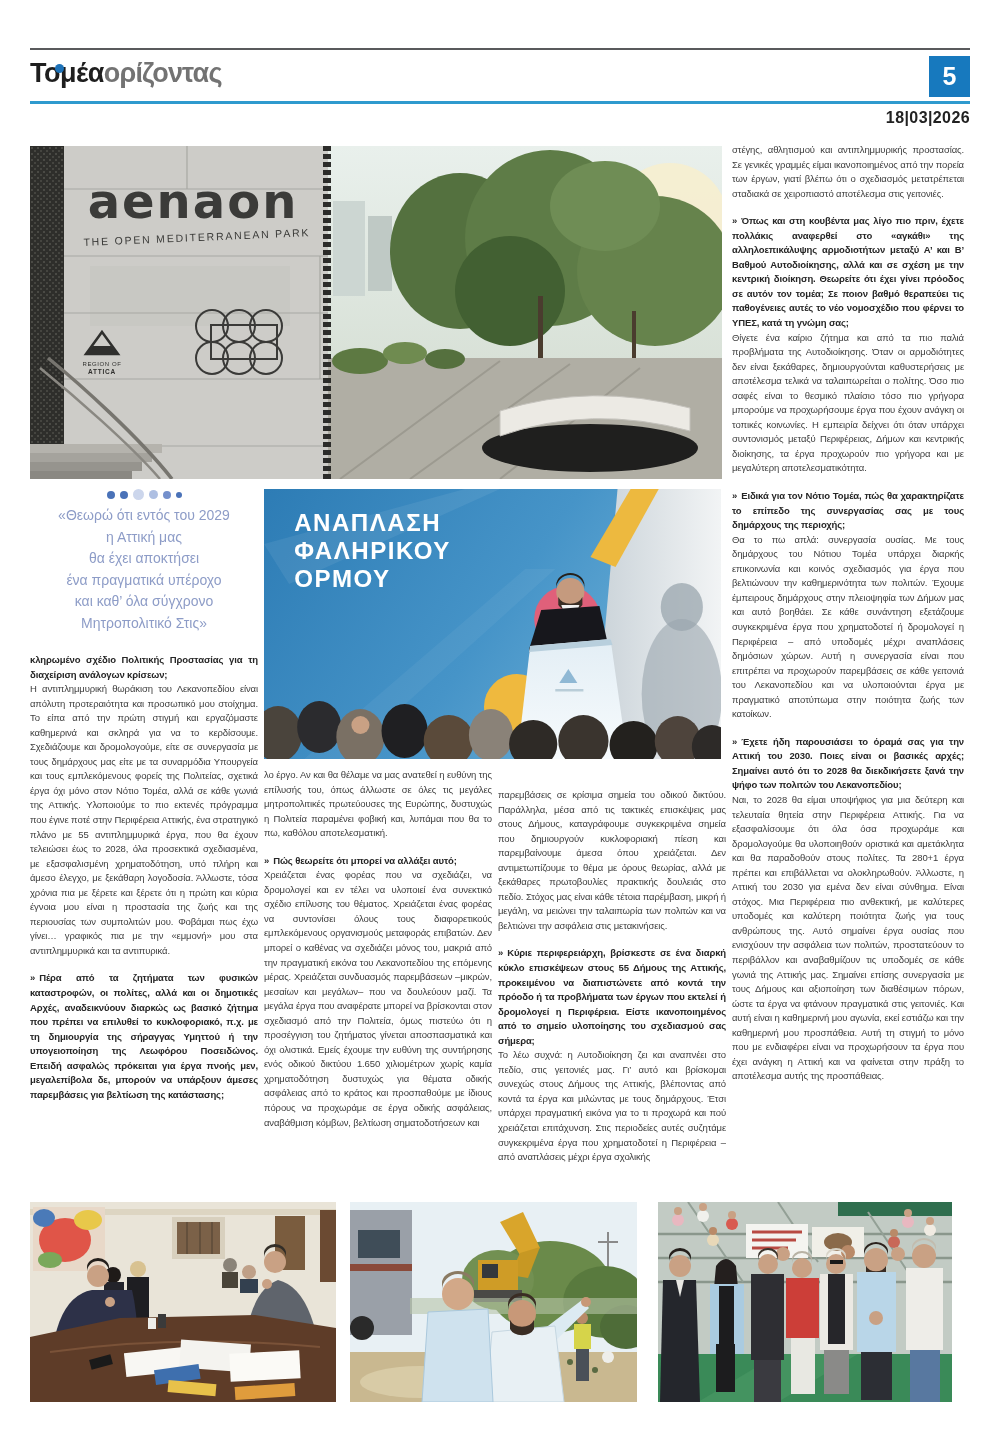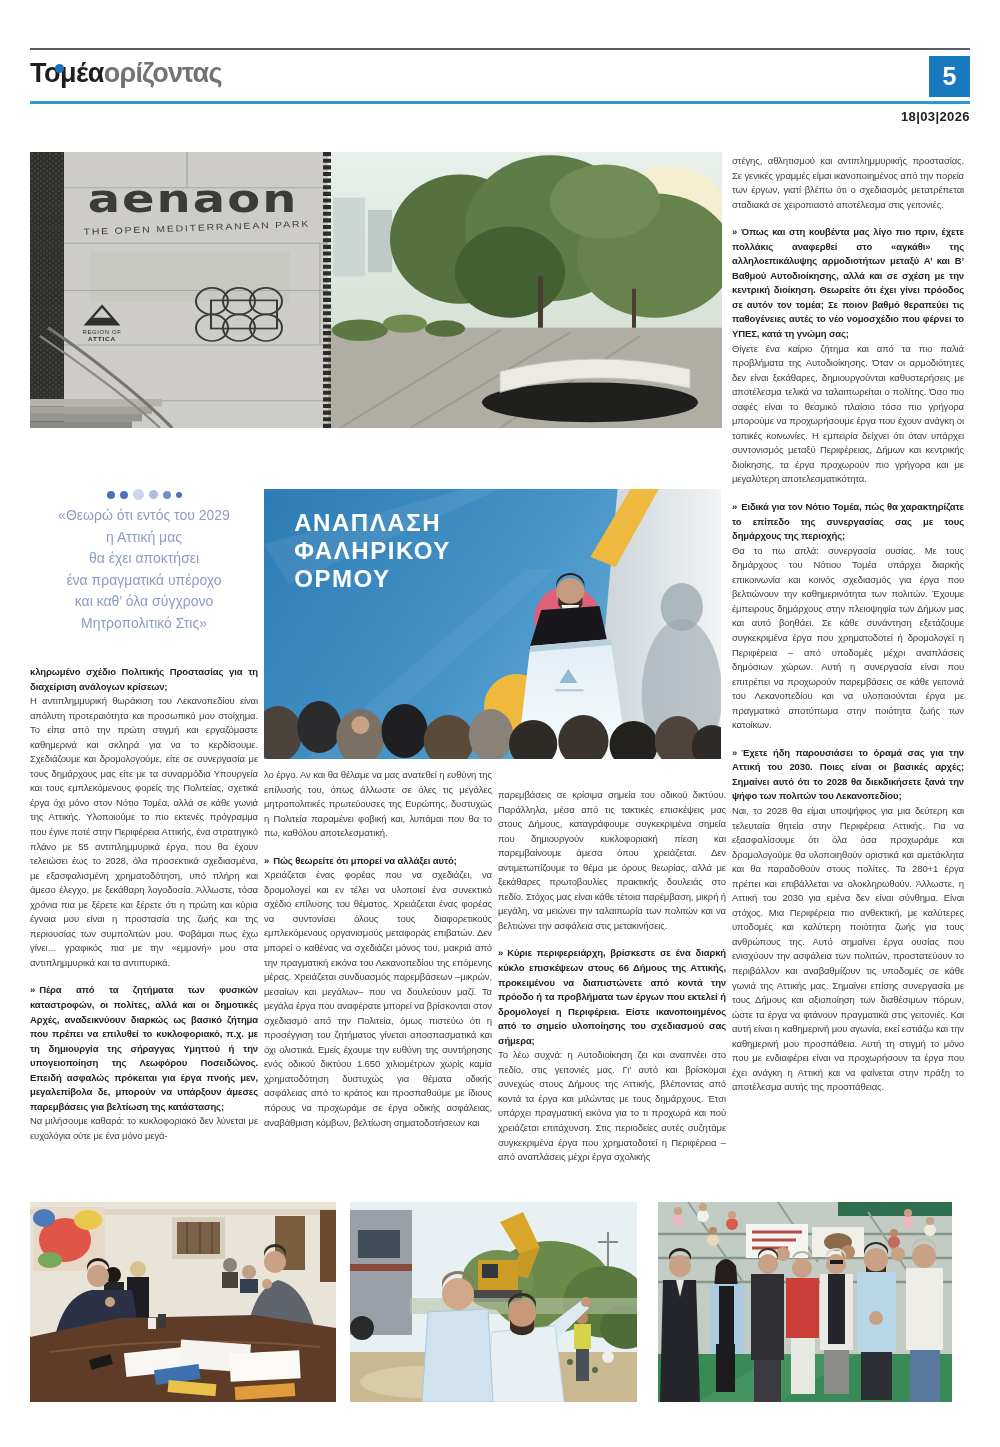--- a/index.html
+++ b/index.html
@@ -8,37 +8,37 @@
 
   .rule-top { position:absolute; left:30px; right:30px; top:48px; height:2px; background:#595a5c; }
   .masthead { position:absolute; left:30px; top:58px; font-size:27px; color:#1e1e1e; white-space:nowrap; }
   .masthead .b { font-weight:700; letter-spacing:-0.5px; }
   .masthead .l { font-weight:700; color:#737373; letter-spacing:-0.8px; }
   .masthead-dot { position:absolute; left:25px; top:6px; width:9px; height:9px; border-radius:50%;
                   background:var(--masthead_dot); }
   .pagenum { position:absolute; right:30px; top:56px; width:41px; height:41px; background:var(--pagenum_bg);
              color:#fff; font-size:25px; font-weight:700; display:flex; align-items:center; justify-content:center; }
   .rule-blue { position:absolute; left:30px; right:30px; top:101px; height:3px; background:var(--accent_blue); }
-  .date { position:absolute; right:30px; top:109px; font-size:13px; font-weight:700; color:#222; letter-spacing:0.4px; }
+  .date { position:absolute; right:30px; top:109px; font-size:16px; font-weight:700; color:#222; letter-spacing:0.4px; }
 
   .content { position:absolute; left:30px; top:140px; width:940px; height:1287px; }
   .photo { position:absolute; overflow:hidden; background:#dcdcd8; }
   .photo svg { display:block; width:100%; height:100%; }
 
   .quote-dots { position:absolute; left:0; top:349px; width:228px; display:flex; justify-content:center;
                 align-items:center; gap:5px; }
   .quote-dots span { border-radius:50%; display:block; }
 
   .pull-quote { position:absolute; left:0; top:365px; width:228px; text-align:center; color:var(--quote_color);
                 font-size:14px; line-height:21.5px; }
 
   .col { position:absolute; width:228px; font-size:9.5px; line-height:14.55px; letter-spacing:-0.12px;
          color:#3d3d3d; text-align:justify; overflow:hidden; hyphens:auto; }
   .col p { margin:0; }
-  .col p.q, .col p.lead { font-weight:700; color:#262626;margin-top:12px; }
+  .col p.q, .col p.lead { font-weight:700; color:#262626; }
   .col p.q { margin-top:13px; }
   .qm { font-weight:700; margin-right:4px; }
 </style>
 </head>
 <body>
 
 <div class="page">
 
   <div class="rule-top"></div>
 
@@ -46,21 +46,21 @@
     <span class="b">Τομέα</span><span class="l">ορίζοντας</span>
     <span class="masthead-dot"></span>
   </div>
 
   <div class="pagenum">5</div>
   <div class="rule-blue"></div>
   <div class="date">18|03|2026</div>
 
   <div class="content">
 
-    <div class="photo" style="left:0;top:12px;width:692px;height:276px">
+    <div class="photo" style="left:0;top:6px;width:692px;height:333px">
       <svg viewBox="0 0 692 333" preserveAspectRatio="none">
         <defs>
           <pattern id="mesh" width="6" height="6" patternUnits="userSpaceOnUse">
             <rect width="6" height="6" fill="#2e2e2b"></rect>
             <rect x="1" y="1" width="2" height="2" fill="#4a4a45"></rect>
             <rect x="4" y="4" width="2" height="2" fill="#454540"></rect>
           </pattern>
           <linearGradient id="sky" x1="0" y1="0" x2="0" y2="1">
             <stop offset="0" stop-color="#e9f0ec"></stop>
               <stop offset="1" stop-color="#cfd9cc"></stop>
@@ -138,21 +138,20 @@
       <div>θα έχει αποκτήσει</div>
       <div>ένα πραγματικά υπέροχο</div>
       <div>και καθ’ όλα σύγχρονο</div>
       <div>Μητροπολιτικό Στις»</div>
     </div>
 
     <div class="col" style="left:0;top:513px;height:540px">
       <p class="lead">κληρωμένο σχέδιο Πολιτικής Προστασίας για τη διαχείριση ανάλογων κρίσεων;</p>
       <p class="a">Η αντιπλημμυρική θωράκιση του Λεκανοπεδίου είναι απόλυτη προτεραιότητα και προσωπικό μου στοίχημα. Το είπα από την πρώτη στιγμή και εργαζόμαστε καθημερινά και σκληρά για να το κερδίσουμε. Σχεδιάζουμε και δρομολογούμε, είτε σε συνεργασία με τους δημάρχους μας είτε με τα συναρμόδια Υπουργεία και τους εμπλεκόμενους φορείς της Πολιτείας, σχετικά έργα όχι μόνο στον Νότιο Τομέα, αλλά σε κάθε γωνιά της Αττικής. Υλοποιούμε το πιο εκτενές πρόγραμμα που έγινε ποτέ στην Περιφέρεια Αττικής, ένα στρατηγικό πλάνο με 55 αντιπλημμυρικά έργα, που θα έχουν τελειώσει έως το 2028, όλα προσεκτικά σχεδιασμένα, με εξασφαλισμένη χρηματοδότηση, υπό πλήρη και άμεσο έλεγχο, με ξεκάθαρη λογοδοσία. Άλλωστε, τόσα χρόνια πια με ξέρετε και ξέρετε ότι η πρώτη και κύρια έγνοια μου είναι η προστασία της ζωής και της περιουσίας των συμπολιτών μου. Φοβάμαι πως έχω γίνει… γραφικός πια με την «εμμονή» μου στα αντιπλημμυρικά και τα αντιπυρικά.</p>
       <p class="q"><span class="qm">»</span><span>Πέρα από τα ζητήματα των φυσικών καταστροφών, οι πολίτες, αλλά και οι δημοτικές Αρχές, αναδεικνύουν διαρκώς ως βασικό ζήτημα που πρέπει να επιλυθεί το κυκλοφοριακό, π.χ. με τη δημιουργία της σήραγγας Υμηττού ή την υπογειοποίηση της Λεωφόρου Ποσειδώνος. Επειδή ασφαλώς πρόκειται για έργα πνοής μεν, μεγαλεπίβολα δε, μπορούν να υπάρξουν άμεσες παρεμβάσεις για βελτίωση της κατάστασης;</span></p>
-      <p class="a">Να μιλήσουμε καθαρά: το κυκλοφοριακό δεν λύνεται με ευχολόγια ούτε με ένα μόνο μεγά-</p>
     </div>
 
     <div class="photo" style="left:234px;top:349px;width:457px;height:270px">
       <svg viewBox="0 0 455 270" preserveAspectRatio="none">
         <defs>
           <linearGradient id="bluebg" x1="0" y1="0" x2="1" y2="0.4">
             <stop offset="0" stop-color="#2d7cb5"></stop>
               <stop offset="0.6" stop-color="#4694c8"></stop>
               <stop offset="1" stop-color="#6aaed6"></stop>
           </linearGradient>
@@ -211,25 +210,25 @@
     </div>
 
     <div class="col" style="left:234px;top:628px;height:561px">
       <p class="a">λο έργο. Αν και θα θέλαμε να μας ανατεθεί η ευθύνη της επίλυσής του, όπως άλλωστε σε όλες τις μεγάλες μητροπολιτικές πρωτεύουσες της Ευρώπης, δυστυχώς η Πολιτεία παραμένει φοβική και, λυπάμαι που θα το πω, καθόλου αποτελεσματική.</p>
       <p class="q"><span class="qm">»</span><span>Πώς θεωρείτε ότι μπορεί να αλλάξει αυτό;</span></p>
       <p class="a">Χρειάζεται ένας φορέας που να σχεδιάζει, να δρομολογεί και εν τέλει να υλοποιεί ένα συνεκτικό σχέδιο επίλυσης του θέματος. Χρειάζεται ένας φορέας να συντονίσει όλους τους διαφορετικούς εμπλεκόμενους οργανισμούς μεταφοράς επιβατών. Δεν μπορεί ο καθένας να σχεδιάζει μόνος του, μακριά από την πραγματική εικόνα του Λεκανοπεδίου της επόμενης μέρας. Χρειάζεται συνδυασμός παρεμβάσεων –μικρών, μεσαίων και μεγάλων– που να δουλεύουν μαζί. Τα μεγάλα έργα που αναφέρατε μπορεί να βρίσκονται στον σχεδιασμό από την Πολιτεία, όμως πιστεύω ότι η προσέγγιση του ζητήματος γίνεται αποσπασματικά και όχι ολιστικά. Εμείς έχουμε την ευθύνη της συντήρησης ενός οδικού δικτύου 1.650 χιλιομέτρων χωρίς καμία χρηματοδότηση δυστυχώς για θέματα οδικής ασφάλειας από το κράτος και προσπαθούμε με ίδιους πόρους να προχωράμε σε έργα οδικής ασφάλειας, αναβάθμιση κόμβων, βελτίωση σηματοδοτήσεων και</p>
     </div>
 
     <div class="col" style="left:468px;top:648px;height:561px">
       <p class="a">παρεμβάσεις σε κρίσιμα σημεία του οδικού δικτύου. Παράλληλα, μέσα από τις τακτικές επισκέψεις μας στους Δήμους, καταγράφουμε συγκεκριμένα σημεία που δημιουργούν κυκλοφοριακή πίεση και παρεμβαίνουμε άμεσα όπου χρειάζεται. Δεν αντιμετωπίζουμε το θέμα με όρους θεωρίας, αλλά με ξεκάθαρες πρωτοβουλίες πρακτικής δουλειάς στο πεδίο. Στόχος μας είναι κάθε τέτοια παρέμβαση, μικρή ή μεγάλη, να μειώνει την ταλαιπωρία των πολιτών και να βελτιώνει την ασφάλεια στις μετακινήσεις.</p>
-      <p class="q"><span class="qm">»</span><span>Κύριε περιφερειάρχη, βρίσκεστε σε ένα διαρκή κύκλο επισκέψεων στους 66 Δήμους της Αττικής, προκειμένου να διαπιστώνετε από κοντά την πρόοδο ή τα προβλήματα των έργων που εκτελεί ή δρομολογεί η Περιφέρεια. Είστε ικανοποιημένος από το σημείο υλοποίησης του σχεδιασμού σας σήμερα;</span></p>
+      <p class="q"><span class="qm">»</span><span>Κύριε περιφερειάρχη, βρίσκεστε σε ένα διαρκή κύκλο επισκέψεων στους 55 Δήμους της Αττικής, προκειμένου να διαπιστώνετε από κοντά την πρόοδο ή τα προβλήματα των έργων που εκτελεί ή δρομολογεί η Περιφέρεια. Είστε ικανοποιημένος από το σημείο υλοποίησης του σχεδιασμού σας σήμερα;</span></p>
       <p class="a">Το λέω συχνά: η Αυτοδιοίκηση ζει και αναπνέει στο πεδίο, στις γειτονιές μας. Γι’ αυτό και βρίσκομαι συνεχώς στους Δήμους της Αττικής, βλέποντας από κοντά τα έργα και μιλώντας με τους δημάρχους. Έτσι υπάρχει πραγματική εικόνα για το τι προχωρά και πού χρειάζεται επιτάχυνση. Στις περιοδείες αυτές συζητάμε συγκεκριμένα έργα που χρηματοδοτεί η Περιφέρεια – από αναπλάσεις μέχρι έργα σχολικής</p>
     </div>
 
-    <div class="col" style="left:702px;top:14px;width:232px;height:1051px">
+    <div class="col" style="left:702px;top:3px;width:232px;height:1051px">
       <p class="a">στέγης, αθλητισμού και αντιπλημμυρικής προστασίας. Σε γενικές γραμμές είμαι ικανοποιημένος από την πορεία των έργων, γιατί βλέπω ότι ο σχεδιασμός μετατρέπεται σταδιακά σε χειροπιαστό αποτέλεσμα στις γειτονιές.</p>
       <p class="q"><span class="qm">»</span><span>Όπως και στη κουβέντα μας λίγο πιο πριν, έχετε πολλάκις αναφερθεί στο «αγκάθι» της αλληλοεπικάλυψης αρμοδιοτήτων μεταξύ Α’ και Β’ Βαθμού Αυτοδιοίκησης, αλλά και σε σχέση με την κεντρική διοίκηση. Θεωρείτε ότι έχει γίνει πρόοδος σε αυτόν τον τομέα; Σε ποιον βαθμό θεραπεύει τις παθογένειες αυτές το νέο νομοσχέδιο που φέρνει το ΥΠΕΣ, κατά τη γνώμη σας;</span></p>
       <p class="a">Θίγετε ένα καίριο ζήτημα και από τα πιο παλιά προβλήματα της Αυτοδιοίκησης. Όταν οι αρμοδιότητες δεν είναι ξεκάθαρες, δημιουργούνται καθυστερήσεις με αποτέλεσμα τελικά να ταλαιπωρείται ο πολίτης. Όσο πιο σαφές είναι το θεσμικό πλαίσιο τόσο πιο γρήγορα μπορούμε να προχωρήσουμε έργα που έχουν ανάγκη οι τοπικές κοινωνίες. Η εμπειρία δείχνει ότι όταν υπάρχει συντονισμός μεταξύ Περιφέρειας, Δήμων και κεντρικής διοίκησης, τα έργα προχωρούν πιο γρήγορα και με μεγαλύτερη αποτελεσματικότητα.</p>
       <p class="q"><span class="qm">»</span><span>Ειδικά για τον Νότιο Τομέα, πώς θα χαρακτηρίζατε το επίπεδο της συνεργασίας σας με τους δημάρχους της περιοχής;</span></p>
       <p class="a">Θα το πω απλά: συνεργασία ουσίας. Με τους δημάρχους του Νότιου Τομέα υπάρχει διαρκής επικοινωνία και κοινός σχεδιασμός για έργα που βελτιώνουν την καθημερινότητα των πολιτών. Έχουμε έμπειρους δημάρχους στην πλειοψηφία των Δήμων μας και αυτό βοηθάει. Σε κάθε συνάντηση εξετάζουμε συγκεκριμένα έργα που χρηματοδοτεί ή δρομολογεί η Περιφέρεια – από υποδομές μέχρι αναπλάσεις δημόσιων χώρων. Αυτή η συνεργασία είναι που επιτρέπει να προχωρούν παρεμβάσεις σε κάθε γειτονιά του Λεκανοπεδίου και να υλοποιούνται έργα με πραγματικό αποτύπωμα στην ποιότητα ζωής των κατοίκων.</p>
       <p class="q"><span class="qm">»</span><span>Έχετε ήδη παρουσιάσει το όραμά σας για την Αττική του 2030. Ποιες είναι οι βασικές αρχές; Σημαίνει αυτό ότι το 2028 θα διεκδικήσετε ξανά την ψήφο των πολιτών του Λεκανοπεδίου;</span></p>
       <p class="a">Ναι, το 2028 θα είμαι υποψήφιος για μια δεύτερη και τελευταία θητεία στην Περιφέρεια Αττικής. Για να εξασφαλίσουμε ότι όλα όσα προχωράμε και δρομολογούμε θα υλοποιηθούν οριστικά και αμετάκλητα και θα παραδοθούν στους πολίτες. Τα 280+1 έργα πρέπει και επιβάλλεται να ολοκληρωθούν. Άλλωστε, η Αττική του 2030 για εμένα δεν είναι σύνθημα. Είναι στόχος. Μια Περιφέρεια πιο ανθεκτική, με καλύτερες υποδομές και καλύτερη ποιότητα ζωής για τους ανθρώπους της. Αυτό σημαίνει έργα ουσίας που ενισχύουν την ασφάλεια των πολιτών, προστατεύουν το περιβάλλον και αναβαθμίζουν τις υποδομές σε κάθε γωνιά της Αττικής μας. Σημαίνει επίσης συνεργασία με τους Δήμους και αξιοποίηση των διαθέσιμων πόρων, ώστε τα έργα να φτάνουν πραγματικά στις γειτονιές. Και αυτή είναι η καθημερινή μου αγωνία, εκεί εστιάζω και την καθημερινή μου προσπάθεια. Αυτή τη στιγμή το μόνο που με ενδιαφέρει είναι να προχωρήσουν τα έργα που έχει ανάγκη η Αττική και να φαίνεται στην πράξη το αποτέλεσμα αυτής της προσπάθειας.</p>
     </div>
 
     <div class="photo" style="left:0;top:1062px;width:306px;height:200px">

